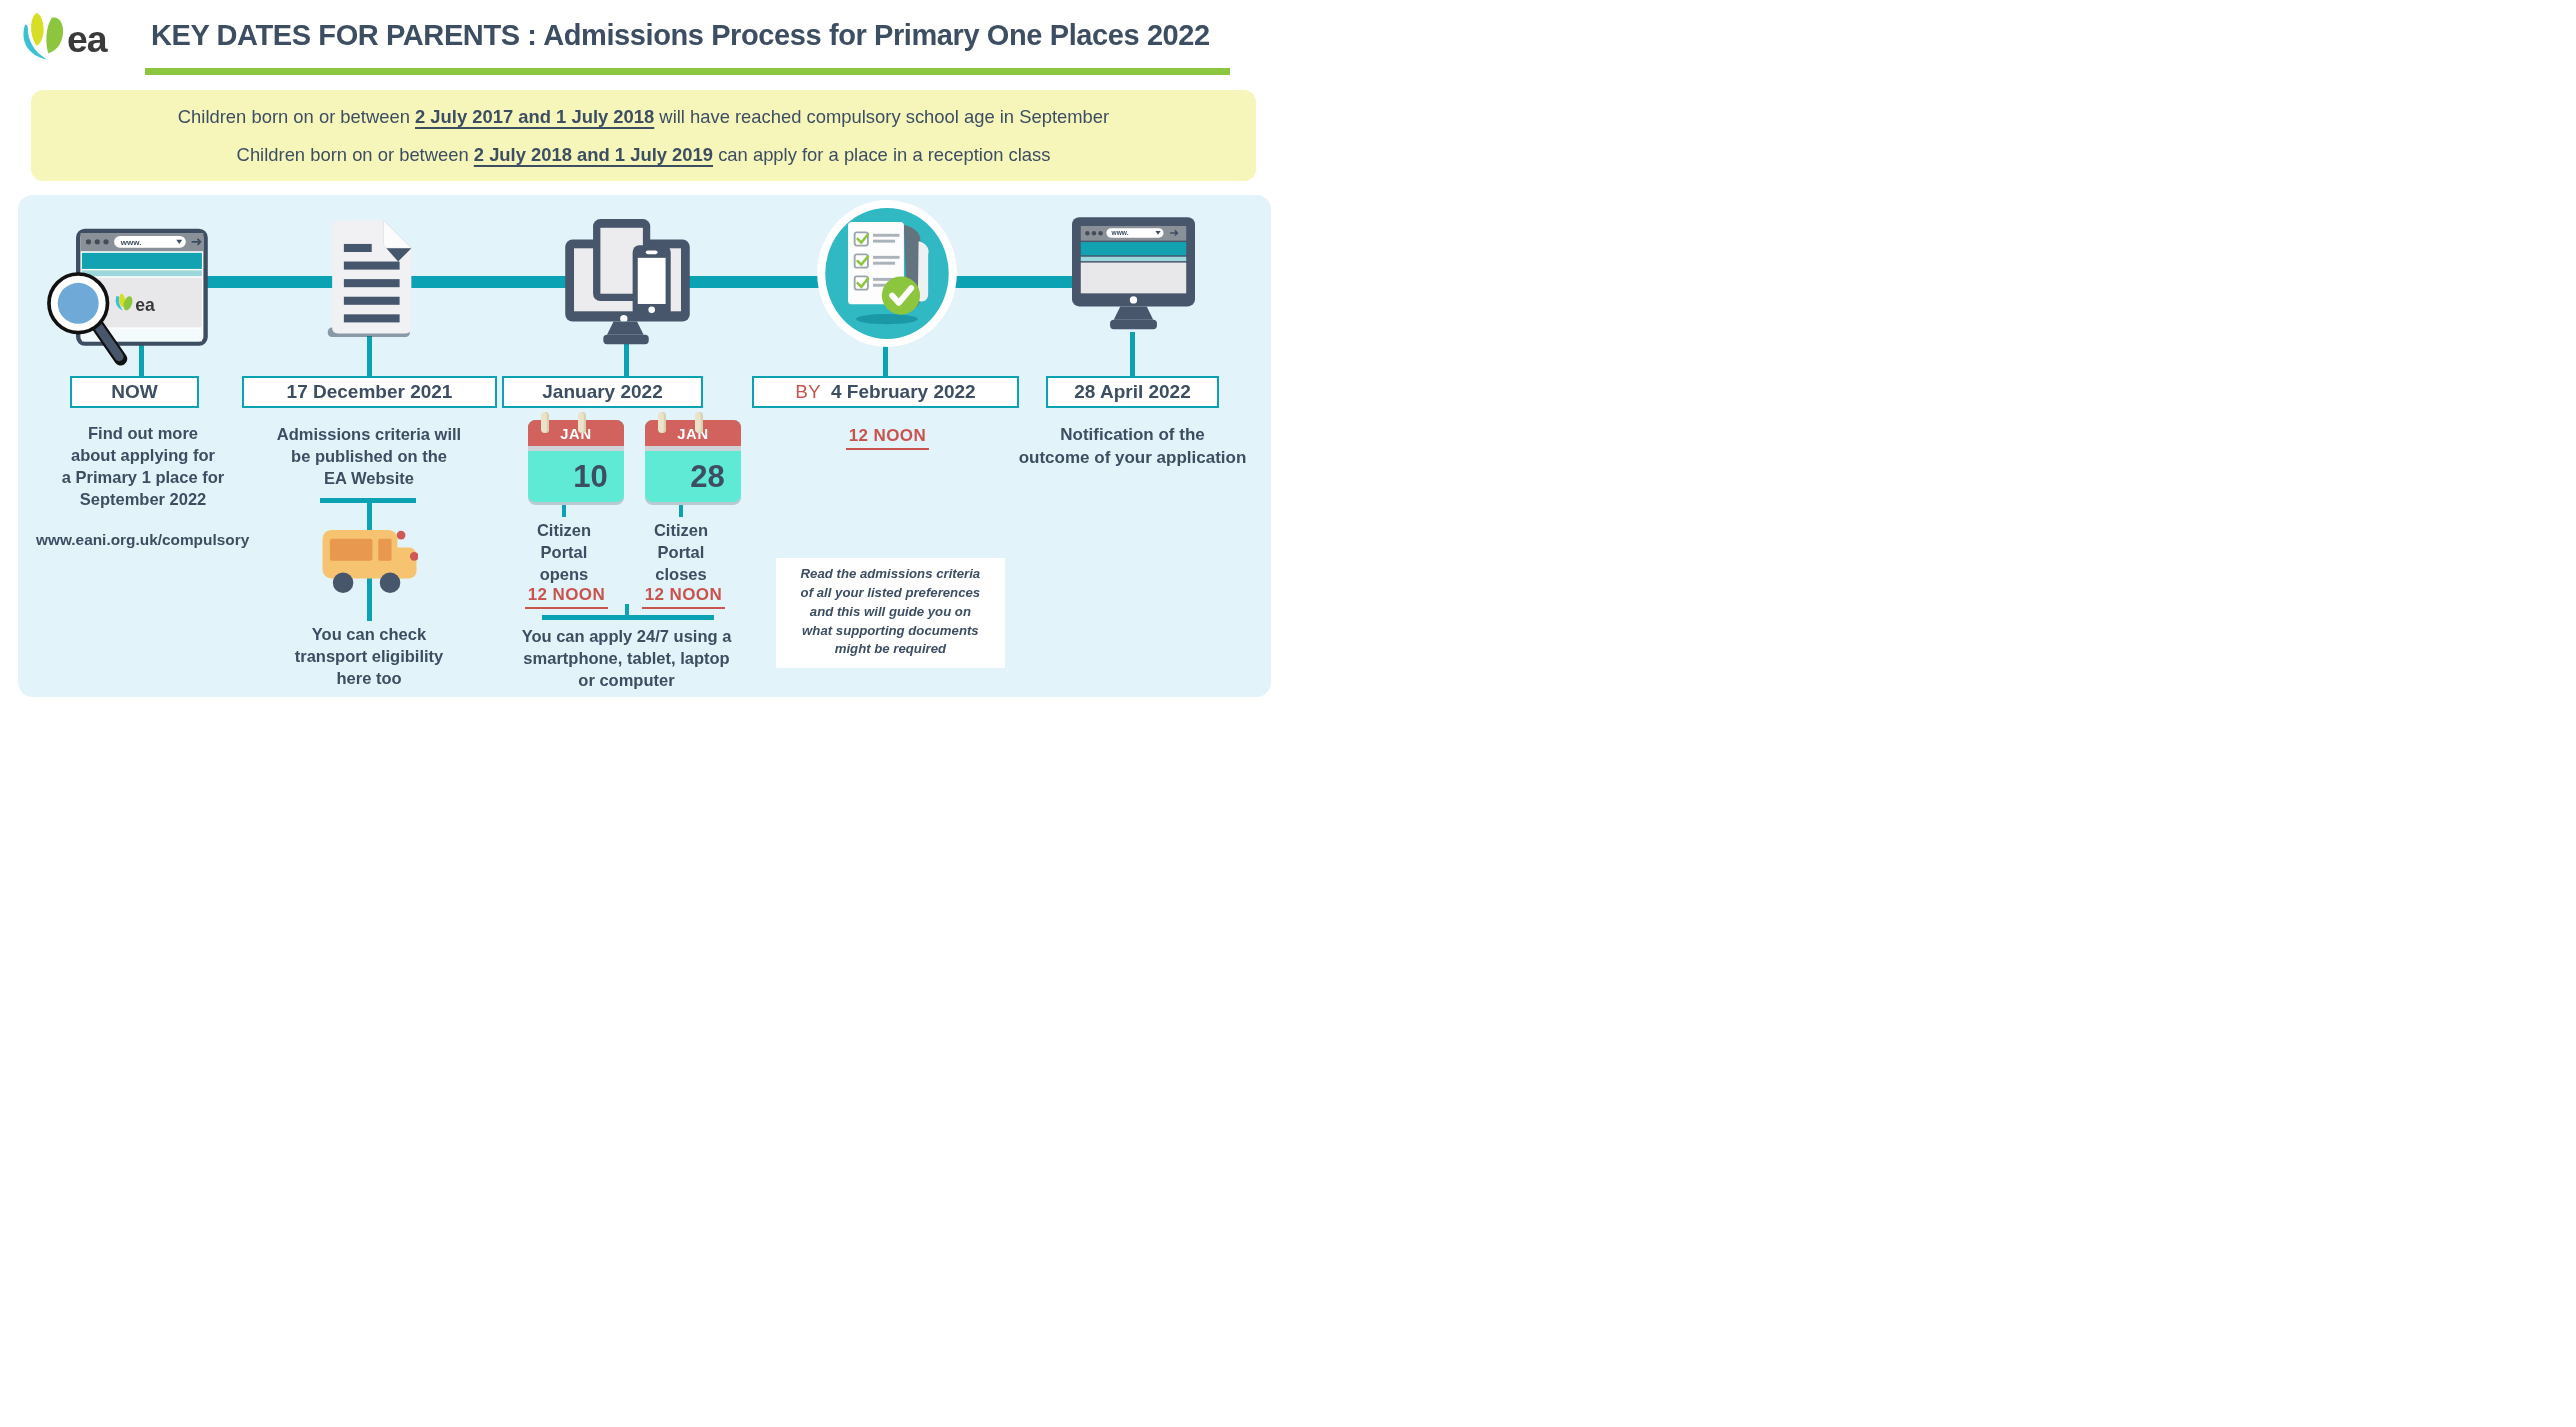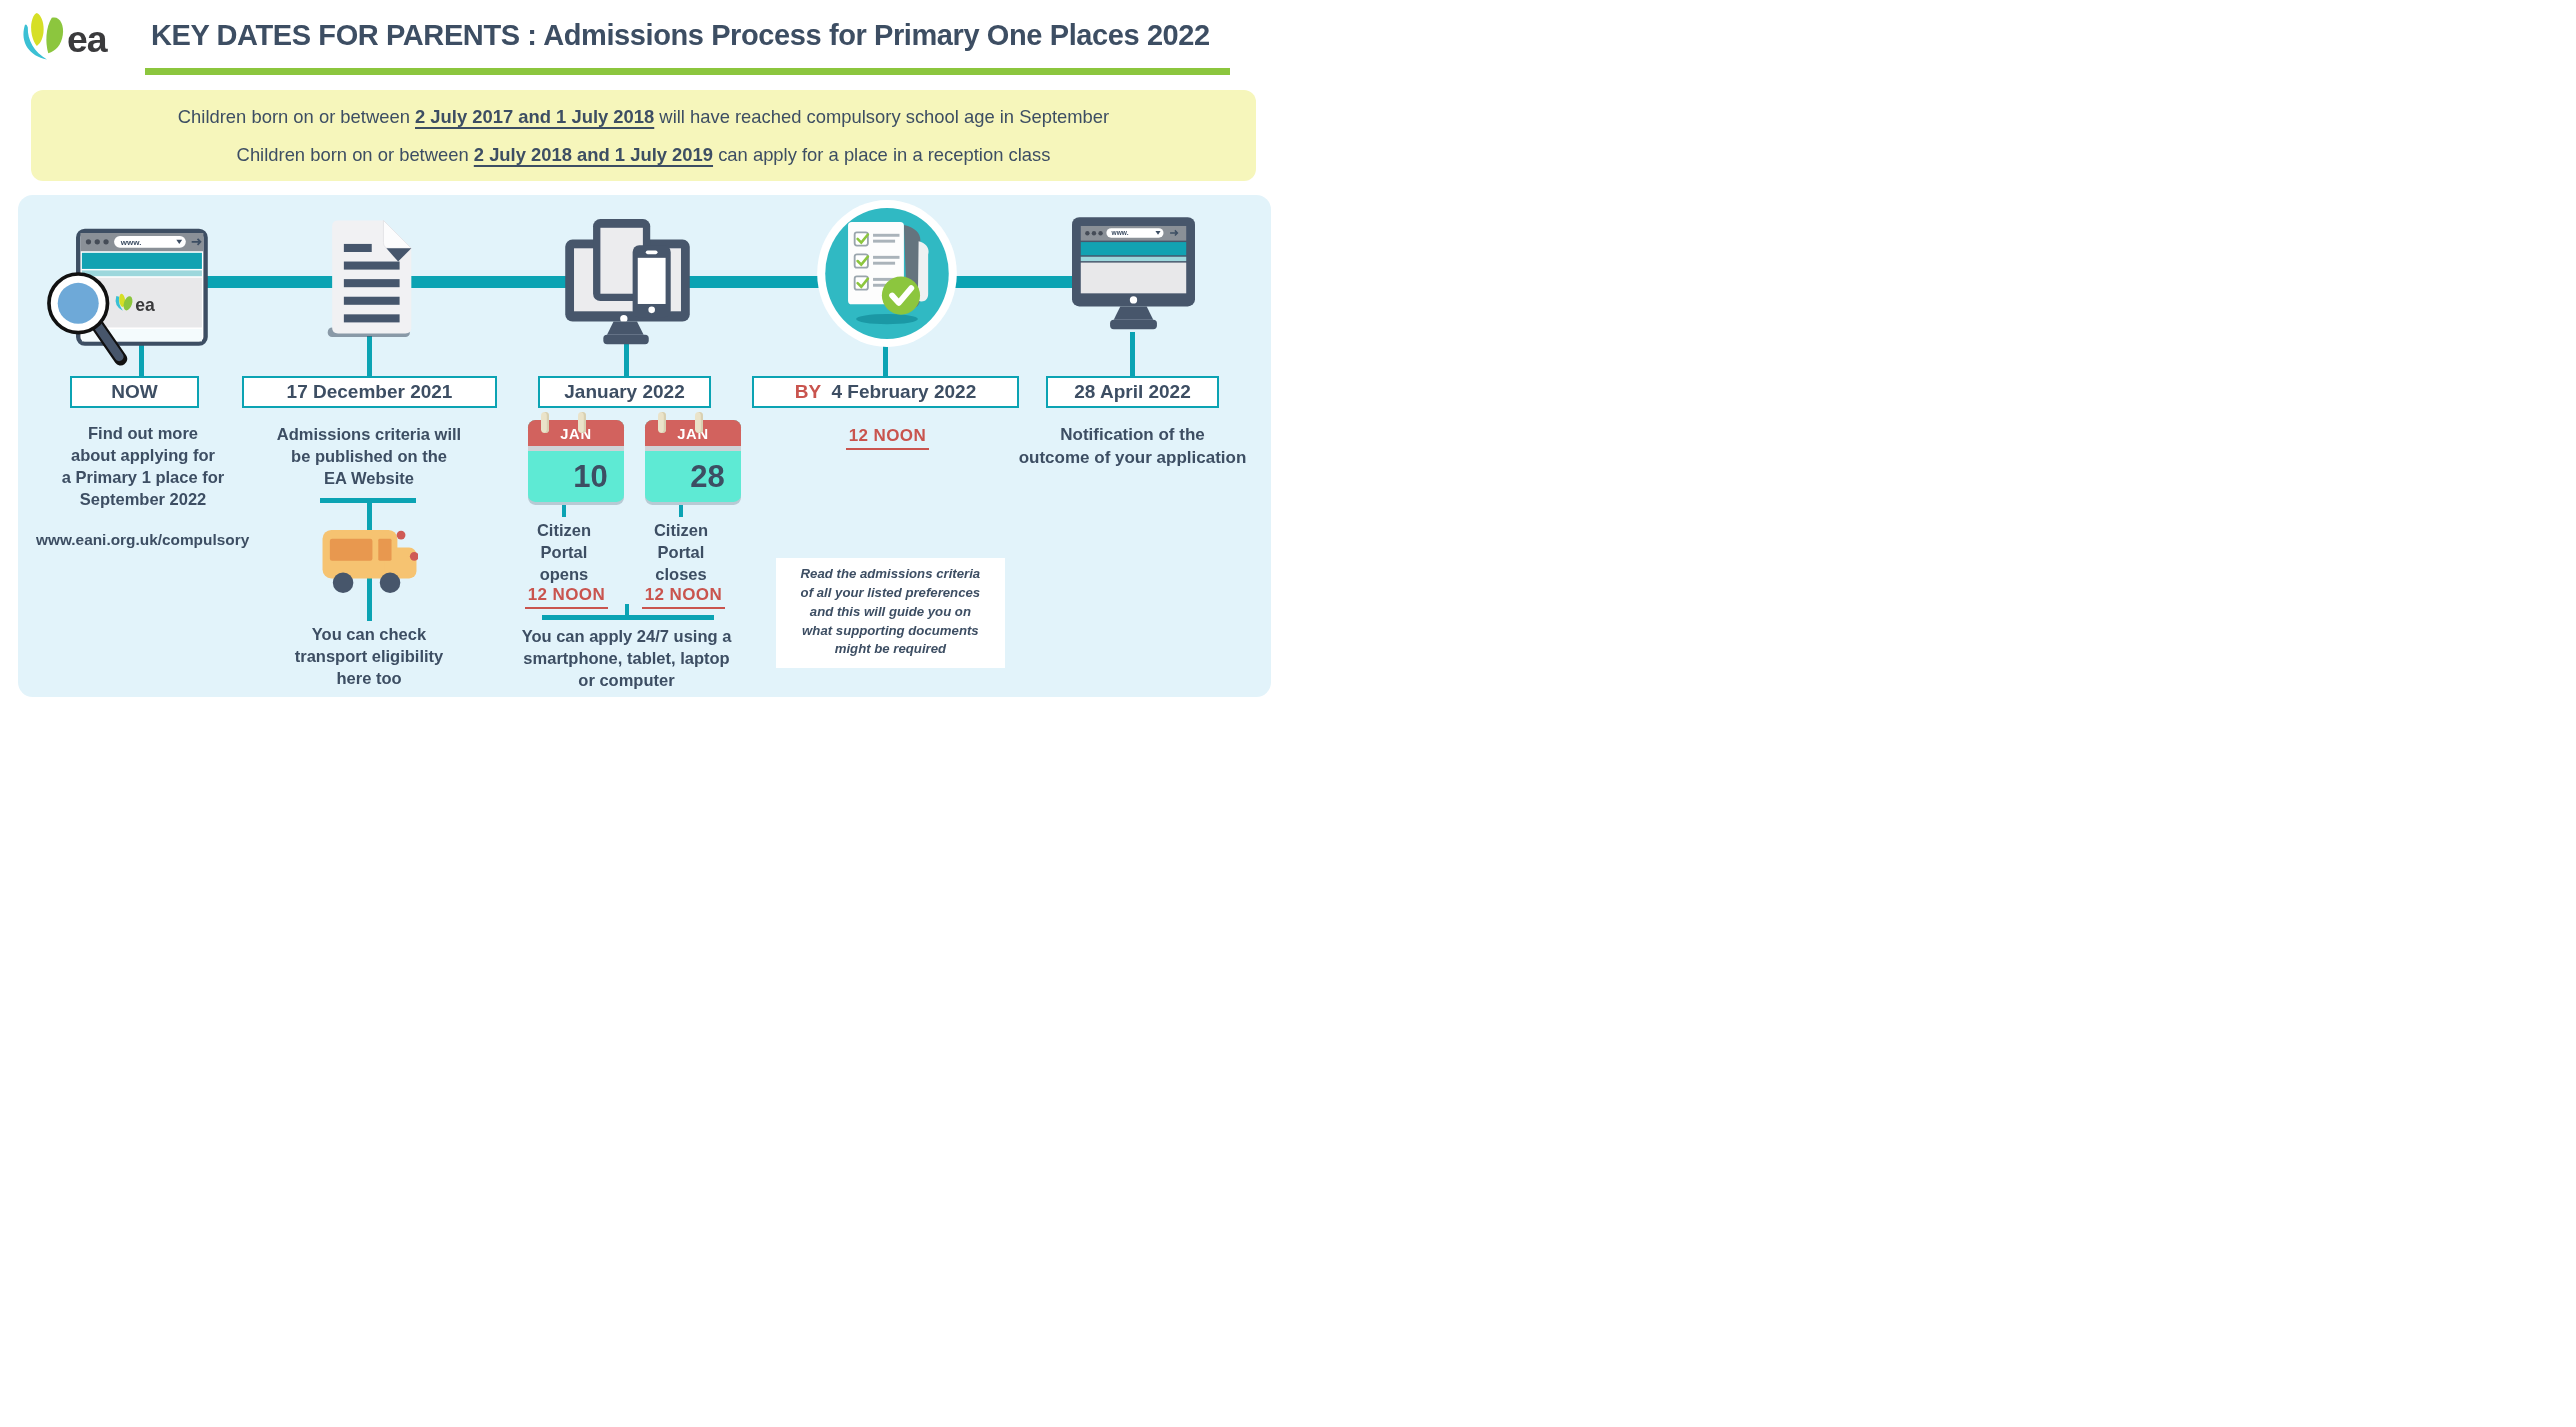--- a/index.html
+++ b/index.html
@@ -19,21 +19,21 @@
   
   .panel{position:absolute;left:17.6px;top:195px;width:1253px;height:502px;background:var(--panel,#e2f3fa);
          border-radius:14.7px;z-index:0;}
   .tl-bar{position:absolute;left:147px;top:276px;width:991px;height:11.7px;background:var(--teal,#0ba3b3);z-index:1;}
   .vline,.hline{position:absolute;background:var(--teal,#0ba3b3);z-index:1;}
   .icon{position:absolute;z-index:2;}
   
   .datebox{position:absolute;top:376px;height:32px;background:#fff;border:2.2px solid var(--teal,#0ba3b3);
            display:flex;align-items:center;justify-content:center;font-size:19px;font-weight:600;
            color:var(--dark,#3d4e63);z-index:2;box-sizing:border-box;white-space:nowrap;}
-  .by{color:var(--red,#c9544e);font-weight:700;margin-right:10.3px;}
+  .by{color:var(--red,#c9544e);font-weight:400;margin-right:10.3px;}
   
   .txt{position:absolute;text-align:center;color:var(--dark,#3d4e63);font-weight:600;
        white-space:pre-line;font-size:16.5px;line-height:1.33;z-index:2;}
   .url{font-weight:700;font-size:15.4px;white-space:nowrap;}
   .noon{position:absolute;text-align:right;z-index:2;}
   .noon span{display:inline-block;color:var(--red,#c9544e);font-weight:800;font-size:17px;
              border-bottom:2.2px solid var(--red,#c9544e);padding:0 2.9px 2.2px;letter-spacing:0.4px;}
   
   .calendar{position:absolute;top:420px;width:96px;height:82px;background:#5eead4;border-radius:7.3px;
             box-shadow:0 2.9px 0 rgba(61,78,99,.25);z-index:2;}
@@ -154,21 +154,21 @@
       <rect x="92" y="36" width="52" height="98" rx="9" fill="#47566b"></rect>
       <rect x="110" y="43" width="16" height="5" rx="2.5" fill="#ffffff"></rect>
       <rect x="99" y="53" width="38" height="63" fill="#ffffff"></rect>
       <circle cx="118" cy="124" r="4.5" fill="#ffffff"></circle>
     </g>
     <circle cx="80" cy="136" r="5" fill="#ffffff"></circle>
     <path d="M66,140 h32 l9,18 h-50 z" fill="#47566b"></path>
     <rect x="52" y="158" width="62" height="13" rx="5" fill="#47566b"></rect>
   </svg>
   <div class="vline" style="left:624px;top:341px;width:5.1px;height:35px"></div>
-  <div class="datebox" style="left:538px;width:173px">
+  <div class="datebox" style="left:502px;width:201px">
     <span>January 2022</span>
   </div>
 
   <div class="calendar" style="left:528px">
     <span class="peg p1"></span>
     <span class="peg p2"></span>
     <div class="cal-top">JAN</div>
     <div class="cal-stripe"></div>
     <div class="cal-day">10</div>
   </div>

